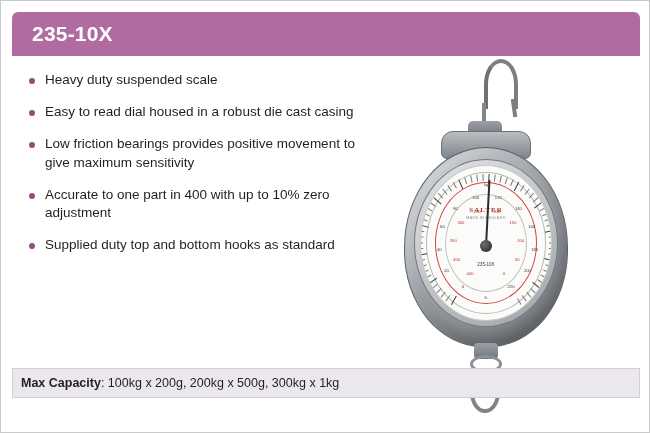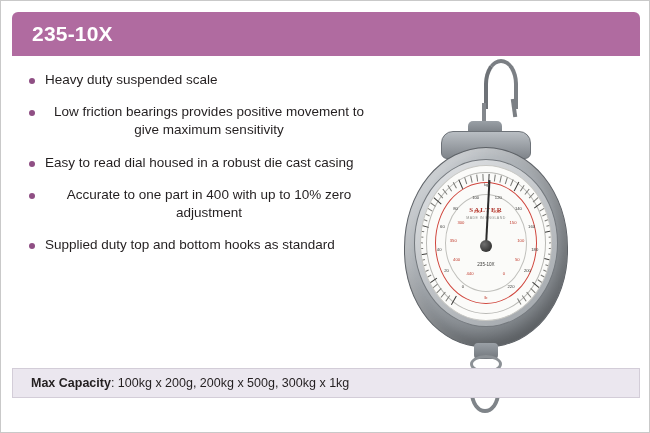--- a/index.html
+++ b/index.html
@@ -38,21 +38,20 @@
   
   .features {
     position: absolute;
     left: 22px; top: 70px;
     width: 350px;
   }
   .feature {
     display: flex;
     align-items: flex-start;
     margin-bottom: 14px;
-    text-align: center;
   }
   .bullet {
     width: 6px; height: 6px;
     border-radius: 50%;
     background: #8f4f84;
     margin: 7px 10px 0 6px;
     flex: 0 0 auto;
   }
   .feature-text {
     font-size: 13.5px;
@@ -65,21 +64,21 @@
     left: 11px; top: 367px;
     width: 628px; height: 30px;
     background: #ebe7ef;
     border: 1px solid #d3cdd8;
     display: flex;
     align-items: center;
   }
   .footer-text {
     font-size: 12.5px;
     color: #231f20;
-    padding-left: 18px;
+    padding-left: 8px;
   }
   .footer-text b { font-weight: bold; }
   
   .product {
     position: absolute;
     left: 395px; top: 58px;
     width: 240px; height: 300px;
   }
   
   .hook-top {
@@ -276,25 +275,25 @@
     <div class="header-title">235-10X</div>
   </div>
 
   <div class="features">
     <div class="feature">
       <span class="bullet"></span>
       <span class="feature-text">Heavy duty suspended scale</span>
     </div>
     <div class="feature">
       <span class="bullet"></span>
-      <span class="feature-text">Low friction bearings provides positive movement to give maximum sensitivity</span>
+      <span class="feature-text">Easy to read dial housed in a robust die cast casing</span>
     </div>
     <div class="feature">
       <span class="bullet"></span>
-      <span class="feature-text">Easy to read dial housed in a robust die cast casing</span>
+      <span class="feature-text">Low friction bearings provides positive movement to give maximum sensitivity</span>
     </div>
     <div class="feature">
       <span class="bullet"></span>
       <span class="feature-text">Accurate to one part in 400 with up to 10% zero adjustment</span>
     </div>
     <div class="feature">
       <span class="bullet"></span>
       <span class="feature-text">Supplied duty top and bottom hooks as standard</span>
     </div>
   </div>

